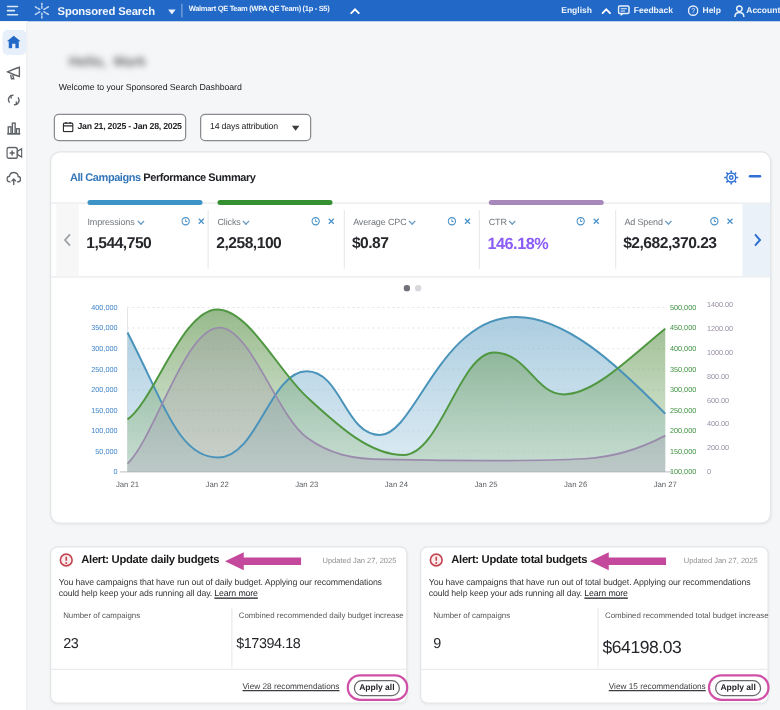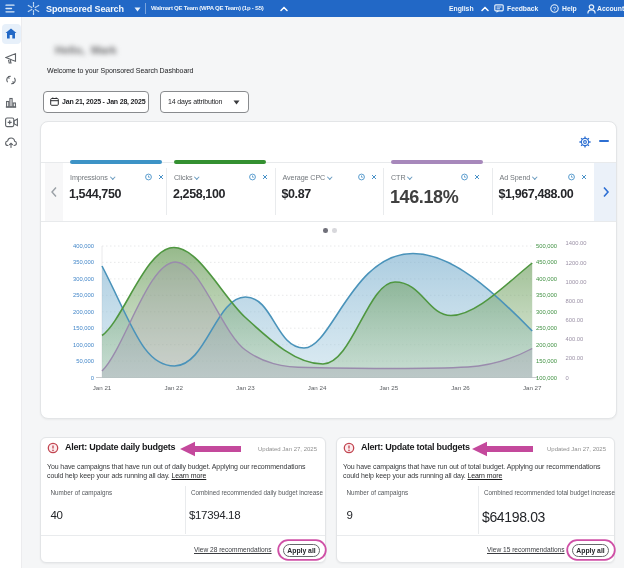--- a/index.html
+++ b/index.html
@@ -112,20 +112,21 @@
       </g>
     </svg>
 <div class="a" style="left:62px;top:98px;font-size:7px;font-weight:600;color:#232427;letter-spacing:-.2px">Jan 21, 2025 - Jan 28, 2025</div>
 <div class="a" style="left:159.5px;top:91px;width:89px;height:22px;background:#fff;border:1px solid #898b8e;border-radius:4px"></div>
 <div class="a" style="left:168px;top:98px;font-size:7px;color:#232427;letter-spacing:-.15px">14 days attribution</div>
 <svg class="a" style="left:233px;top:99.5px" width="7" height="5">
       <polygon points="0.5,0.5 6.5,0.5 3.5,4.5" fill="#3a3b3e"></polygon>
     </svg>
 
 <div class="a" style="left:40px;top:121px;width:577px;height:297.5px;background:#fff;border:1px solid #e3e5e7;border-radius:8px;box-shadow:0 1px 2px rgba(0,0,0,.05)"></div>
+<div class="a" style="left:56px;top:136.5px;font-size:8.8px;font-weight:700;letter-spacing:-.35px"><span style="color:#3276b8">All Campaigns</span> <span style="color:#212226">Performance Summary</span></div>
 <svg class="a" style="left:579px;top:136px" width="12" height="12" viewBox="0 0 12 12">
       <g stroke="#2d6fd2" fill="none" stroke-width="1.1">
         <circle cx="6" cy="6" r="3.6"></circle>
         <circle cx="6" cy="6" r="1.4"></circle>
         <g stroke-width="1.3">
           <line x1="6" y1="0.4" x2="6" y2="2"></line>
           <line x1="6" y1="10" x2="6" y2="11.6"></line>
           <line x1="0.4" y1="6" x2="2" y2="6"></line>
           <line x1="10" y1="6" x2="11.6" y2="6"></line>
           <line x1="2.1" y1="2.1" x2="3.2" y2="3.2"></line>
@@ -184,22 +185,22 @@
     </svg>
 <svg class="a" style="left:568px;top:173px" width="20" height="8" viewBox="0 0 20 8">
       <circle cx="3.5" cy="4" r="2.9" fill="none" stroke="#4a92c8" stroke-width="0.9"></circle>
       <path d="M3.5,2.5 L3.5,4.2 L4.8,4.2" fill="none" stroke="#4a92c8" stroke-width="0.8"></path>
       <path d="M14,2 L18,6 M18,2 L14,6" stroke="#4a92c8" stroke-width="1"></path>
     </svg>
 
 <div class="a" style="left:69px;top:186.8px;font-size:12.5px;font-weight:700;color:#26272b;letter-spacing:-.4px">1,544,750</div>
 <div class="a" style="left:173px;top:186.8px;font-size:12.5px;font-weight:700;color:#26272b;letter-spacing:-.4px">2,258,100</div>
 <div class="a" style="left:281.5px;top:186.8px;font-size:12.5px;font-weight:700;color:#26272b;letter-spacing:-.4px">$0.87</div>
-<div class="a" style="left:390px;top:186.8px;font-size:18px;font-weight:700;color:#404040;letter-spacing:-.4px">146.18%</div>
-<div class="a" style="left:498.5px;top:186.8px;font-size:12.5px;font-weight:700;color:#26272b;letter-spacing:-.4px">$1,967,488.00</div>
+<div class="a" style="left:390px;top:186.8px;font-size:13px;font-weight:700;color:#8b5cf6;letter-spacing:-.4px">146.18%</div>
+<div class="a" style="left:498.5px;top:186.8px;font-size:12.5px;font-weight:700;color:#26272b;letter-spacing:-.4px">$2,682,370.23</div>
 
 <div class="a" style="left:323.2px;top:228.4px;width:4.6px;height:4.6px;border-radius:50%;background:#70707a"></div>
 <div class="a" style="left:332.3px;top:228.4px;width:4.6px;height:4.6px;border-radius:50%;background:#d8d8dc"></div>
 
 <svg class="a" style="left:40px;top:236px" width="577" height="182" viewBox="0 0 577 182">
 <defs>
 <linearGradient id="gb" x1="0" y1="0" x2="0" y2="1">
           <stop offset="0" stop-color="#79aecd" stop-opacity="0.62"></stop>
           <stop offset="1" stop-color="#a7cde0" stop-opacity="0.40"></stop>
         </linearGradient>
@@ -277,21 +278,21 @@
     </svg>
 <div class="a" style="left:65px;top:441.8px;font-size:9px;font-weight:700;color:#18191b;letter-spacing:-.25px">Alert: Update daily budgets</div>
 <svg class="a" style="left:180px;top:441px" width="61" height="16" viewBox="0 0 61 16">
       <path d="M0,8 L15,0.8 L15,5 L61,5 L61,11 L15,11 L15,15.2 Z" fill="#c4499c"></path>
     </svg>
 <div class="a" style="left:258px;top:445.5px;font-size:6px;color:#909090">Updated Jan 27, 2025</div>
 <div class="a" style="left:47px;top:461.5px;width:276px;font-size:7px;color:#36383b;line-height:9.4px;letter-spacing:-.1px">You have campaigns that have run out of daily budget. Applying our recommendations<br>could help keep your ads running all day. <span style="color:#1d1e20;text-decoration:underline">Learn more</span></div>
 <div class="a" style="left:185px;top:486px;width:1px;height:48px;background:#e9ebed"></div>
 <div class="a" style="left:50.5px;top:488.5px;font-size:6.3px;color:#55585c">Number of campaigns</div>
 <div class="a" style="left:191px;top:488.5px;font-size:6.3px;color:#55585c">Combined recommended daily budget increase</div>
-<div class="a" style="left:50.5px;top:508.5px;font-size:11.5px;color:#232529;letter-spacing:-.35px">40</div>
+<div class="a" style="left:50.5px;top:508.5px;font-size:11.5px;color:#232529;letter-spacing:-.35px">23</div>
 <div class="a" style="left:189px;top:508.5px;font-size:11.5px;color:#232529;letter-spacing:-.35px">$17394.18</div>
 <div class="a" style="left:41px;top:535px;width:283.5px;height:1px;background:#e9ebed"></div>
 <div class="a" style="left:194px;top:546px;font-size:6.6px;color:#3a3c40;text-decoration:underline">View 28 recommendations</div>
 <div class="a" style="left:283px;top:543.5px;width:37px;height:13px;background:#fff;border:1px solid #66686b;border-radius:7px;text-align:center;line-height:11.5px;font-size:6.8px;font-weight:700;color:#232529">Apply all</div>
 <svg class="a" style="left:276.5px;top:539px" width="50" height="22" viewBox="0 0 50 22">
       <rect x="1.2" y="1.2" width="47.6" height="19.6" rx="9.8" fill="none" stroke="#cf50a6" stroke-width="1.8"></rect>
     </svg>
 
 <div class="a" style="left:336px;top:437px;width:279px;height:126px;background:#fff;border:1px solid #e3e5e7;border-radius:6px;box-shadow:0 1px 2px rgba(0,0,0,.05)"></div>
 <svg class="a" style="left:343px;top:442px" width="12" height="12" viewBox="0 0 12 12">

